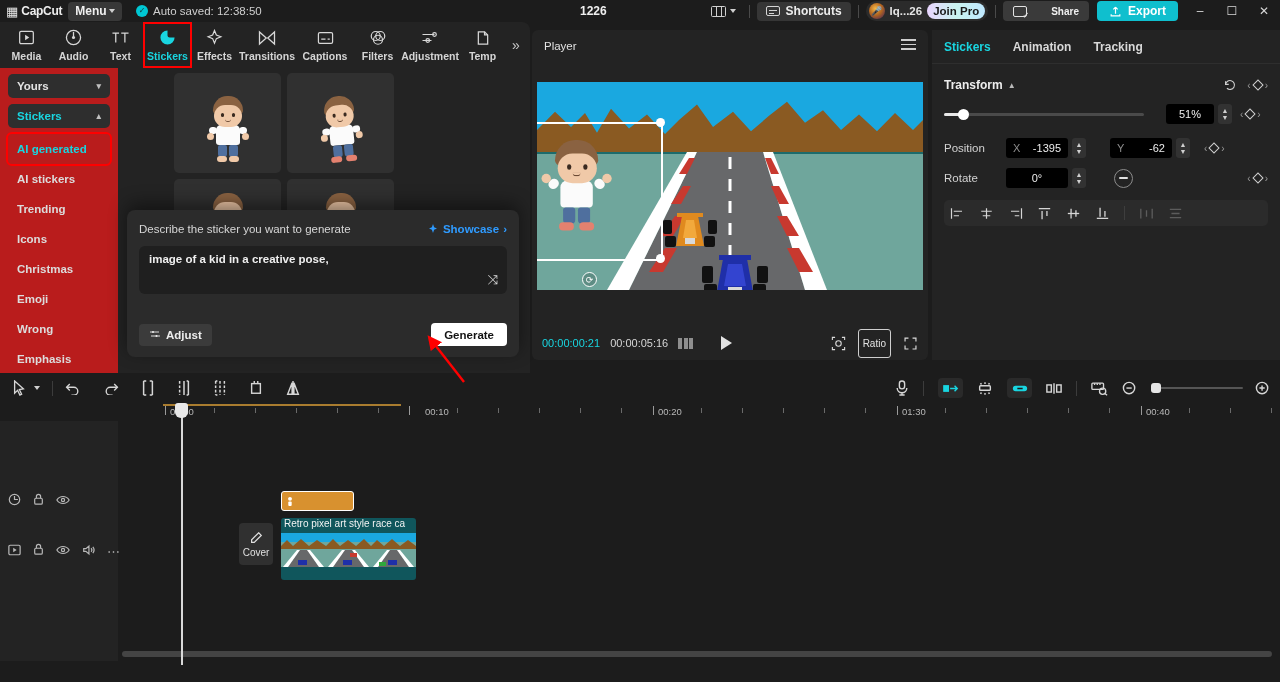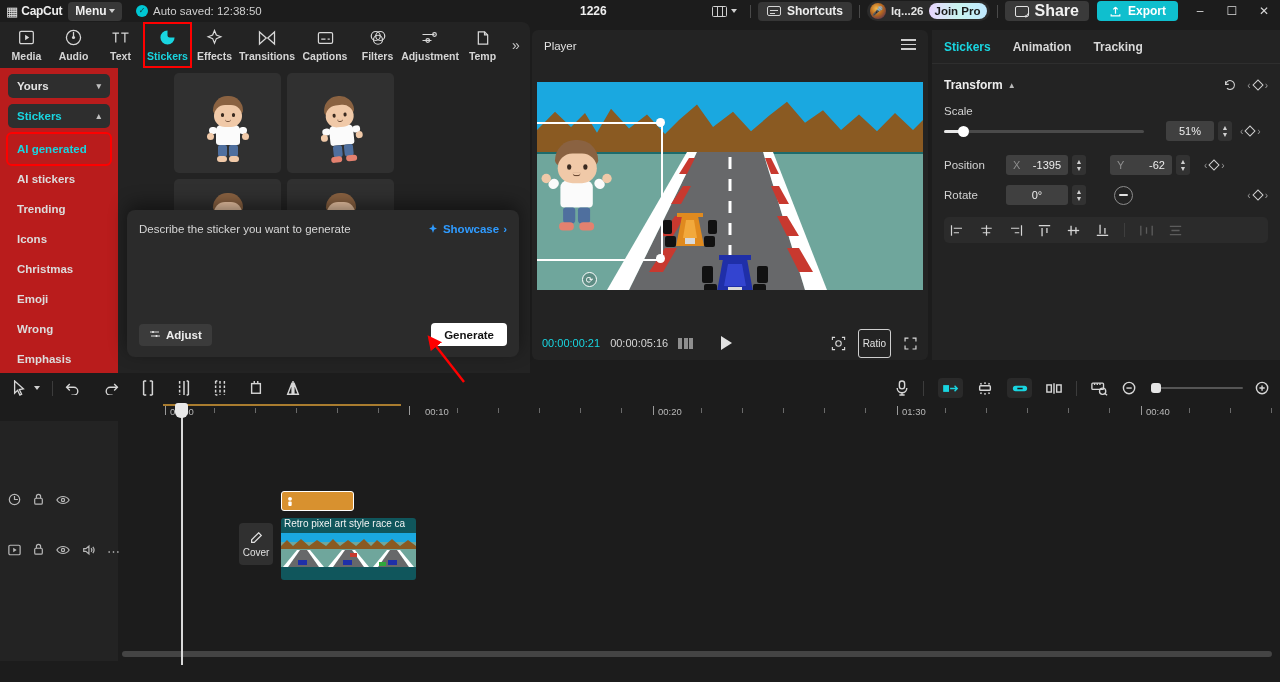--- a/index.html
+++ b/index.html
@@ -59,22 +59,22 @@
     background: radial-gradient(circle at 40% 35%, #f5b84a 0%, #b5671f 45%, #3a1d5e 100%);
     display:flex; align-items:center; justify-content:center; font-size: 9px;
   }
   .acct-name { font-size: 11.5px; color: #e6e6e6; font-weight: bold; }
   .joinpro {
     height: 16px; padding: 0 6px; border-radius: 8px; font-size: 11.5px; font-weight: bold;
     color: #1b1b1b; display: flex; align-items: center;
     background: linear-gradient(90deg, #e9d5ff 0%, #c9f3ef 50%, #bfe8ff 100%);
   }
   .share-btn {
-    display: flex; align-items: center; gap: 6px; height: 20px; padding: 0 10px;
-    background: #3a3a3a; border-radius: 4px; font-size: 16px; color: #f0f0f0; font-weight: bold;
+    display: flex; align-items: center; gap: 24px; height: 20px; padding: 0 10px;
+    background: #3a3a3a; border-radius: 4px; font-size: 10px; color: #f0f0f0; font-weight: bold;
   }
   .share-icon { width: 14px; height: 11px; border: 1.3px solid #e2e2e2; border-radius: 2px; position: relative; }
   .share-icon:after { content:"✓"; position:absolute; right:-3px; bottom:-4px; font-size:8px; color:#e2e2e2; }
   .export-btn {
     display: flex; align-items: center; gap: 6px; height: 20px; padding: 0 12px; margin-left: 8px;
     background: #0fbfce; border-radius: 4px; font-size: 12px; color: #ffffff; font-weight: bold;
   }
   .win-ctl { display: flex; align-items: center; margin-left: 6px; }
   .win-btn { width: 32px; height: 22px; display: flex; align-items: center; justify-content: center; font-size: 12px; color: #d7d7d7; }
 
@@ -209,21 +209,21 @@
   .sec-caret { margin-left: 5px; font-size: 8px; color: #b9b9b9; }
   .sec-actions { margin-left: auto; display: flex; align-items: center; gap: 10px; }
   .kf-grp { display: flex; align-items: center; gap: 3px; color: #9a9a9a; font-size: 10px; }
   .kf-dia { width: 8px; height: 8px; border: 1.3px solid #cfcfcf; transform: rotate(45deg); }
   .row { display: flex; align-items: center; padding: 0 12px; margin-top: 5px; }
   .row-label { font-size: 11.5px; color: #d2d2d2; }
   .slider-track { position: relative; height: 3px; background: #4a4a4a; border-radius: 2px; }
   .slider-fill { position: absolute; left: 0; top: 0; height: 3px; background: #e8e8e8; border-radius: 2px; }
   .slider-knob { position: absolute; width: 11px; height: 11px; background: #ffffff; border-radius: 50%; top: -4px; }
   .numbox {
-    height: 20px; background: #404040; border-radius: 3px; display: flex; align-items: center;
+    height: 20px; background: #000000; border-radius: 3px; display: flex; align-items: center;
     justify-content: center; font-size: 11px; color: #ededed;
   }
   .spin { display: flex; flex-direction: column; align-items: center; justify-content: center; gap: 1px;
     width: 14px; height: 20px; background: #323232; border-radius: 3px; }
   .spin i { font-size: 7px; color: #cfcfcf; line-height: 6px; }
   .toggle { width: 30px; height: 15px; border-radius: 8px; background: #0fbfce; position: relative; }
   .toggle:after { content:""; position:absolute; right: 2px; top: 2px; width: 11px; height: 11px; background:#fff; border-radius:50%; }
   .xy-lab { font-size: 11px; color: #8e8e8e; }
   .dial { width: 19px; height: 19px; border-radius: 50%; border: 1.4px solid #8c8c8c; position: relative; }
   .dial:after { content:""; position:absolute; left: 4px; top: 50%; transform: translateY(-50%); width: 9px; height: 2px; background: #e0e0e0; border-radius: 1px; }
@@ -542,20 +542,24 @@
     <div class="ai-head">
       <span class="ai-title">Describe the sticker you want to generate</span>
       <span class="ai-showcase">
         <svg width="12" height="12" viewBox="0 0 24 24">
             <path d="M12 2l2.2 6.3L20 11l-5.8 2.7L12 20l-2.2-6.3L4 11l5.8-2.7z" fill="#2f9bff"></path>
           </svg>
         <span>Showcase</span>
         <span>›</span>
       </span>
     </div>
+    <div class="ai-input">
+      <div class="ai-input-text">image of a kid in a creative pose,</div>
+      <span class="shuffle-ic">⤨</span>
+    </div>
     <div class="ai-foot">
       <div class="adjust-btn">
         <svg width="12" height="11" viewBox="0 0 24 20" fill="none" stroke="#ededed" stroke-width="1.8">
             <path d="M2 5h18M4 13h18"></path>
             <circle cx="8" cy="5" r="2" fill="#ededed" stroke="none"></circle>
             <circle cx="15" cy="13" r="2" fill="#ededed" stroke="none"></circle>
           </svg>
         <span>Adjust</span>
       </div>
       <div class="generate-btn">Generate</div>
@@ -688,23 +692,20 @@
             <path d="M4 5v5h5"></path>
         </svg>
         <span class="kf-grp">
           <span>‹</span>
             <span class="kf-dia"></span>
             <span>›</span>
         </span>
       </span>
     </div>
 
-    <div class="row">
-      <span class="row-label">Scale</span>
-    </div>
     <div class="row" style="margin-top:4px">
       <div class="slider-track" style="width:200px">
         <div class="slider-fill" id="scalefill" style="width: 19px;"></div>
         <div class="slider-knob" id="scaleknob" style="left: 14px;"></div>
       </div>
       <div class="numbox" style="width:48px;margin-left:22px">51%</div>
       <div class="spin" style="margin-left:4px">
           <i>▲</i>
           <i>▼</i>
         </div>

